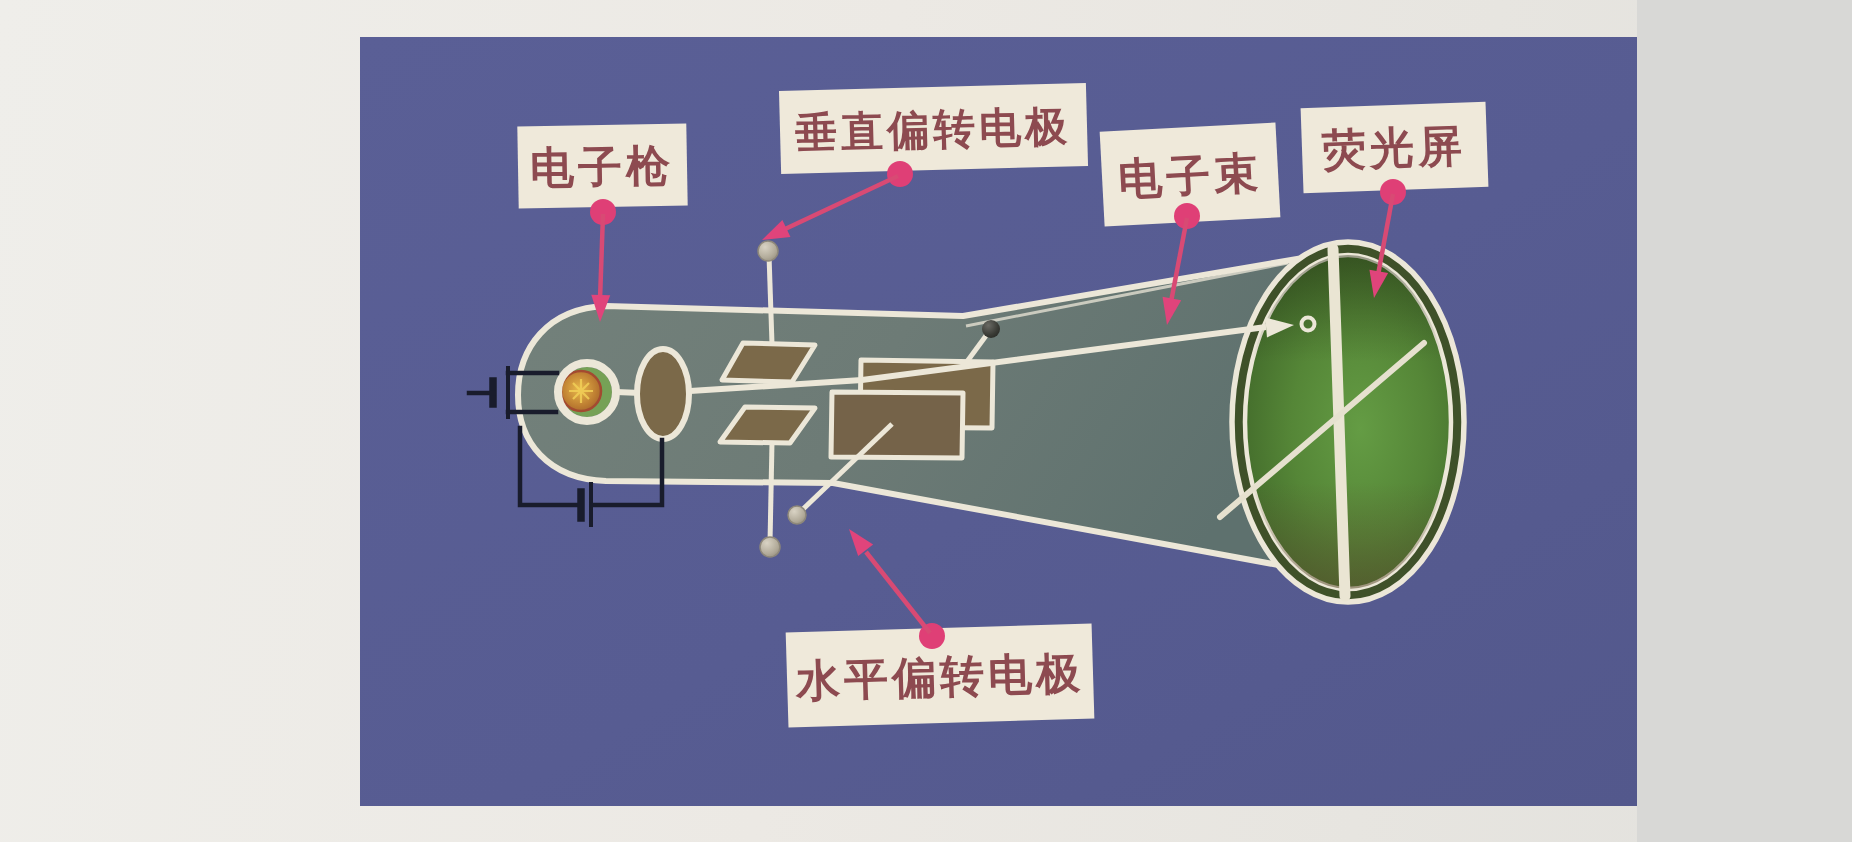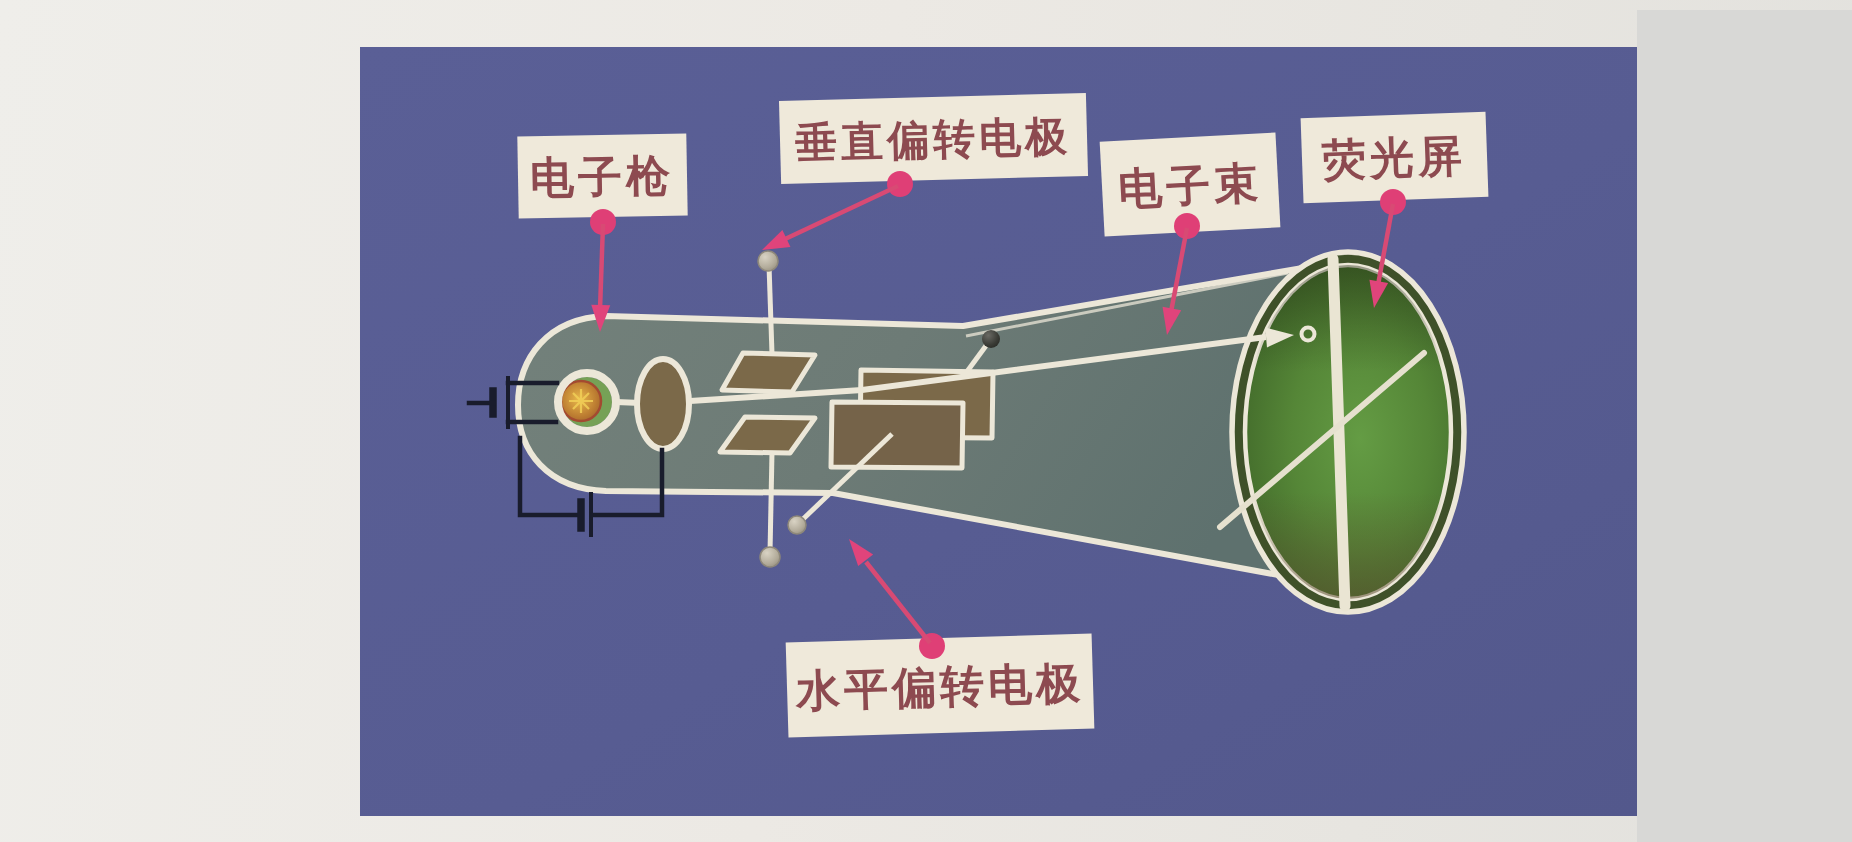--- a/index.html
+++ b/index.html
@@ -1,21 +1,21 @@
 <!DOCTYPE html>
 <html><head>
 <meta charset="utf-8">
 <style>
   html,body{margin:0;padding:0;}
   body{
     width:1852px;height:842px;overflow:hidden;
     background:linear-gradient(100deg,#efeeea 0%,#ece9e4 45%,#e7e5e0 75%,#e2e1dd 100%);
     font-family:"Liberation Sans","DejaVu Sans",sans-serif;
   }
-  .stage{position:relative;width:1852px;height:727px;margin-top:10px;}
+  .stage{position:relative;width:1852px;height:727px;}
   svg{display:block;}
   .label-text{
     font-family:"Liberation Sans","DejaVu Sans",sans-serif;
     font-weight:600;
     fill:#8d4a50;
   }
 </style>
 </head>
 <body>
 

